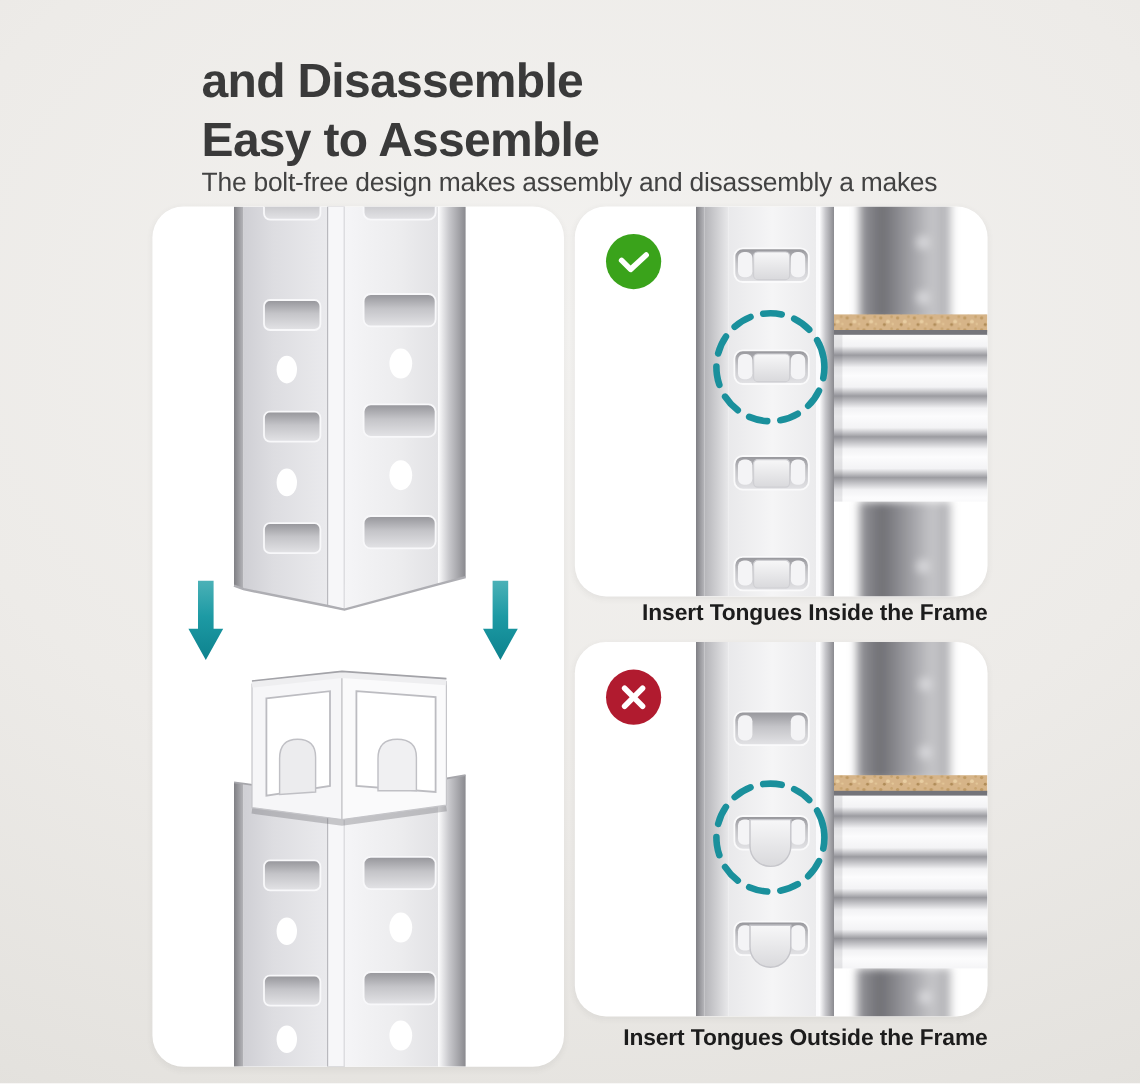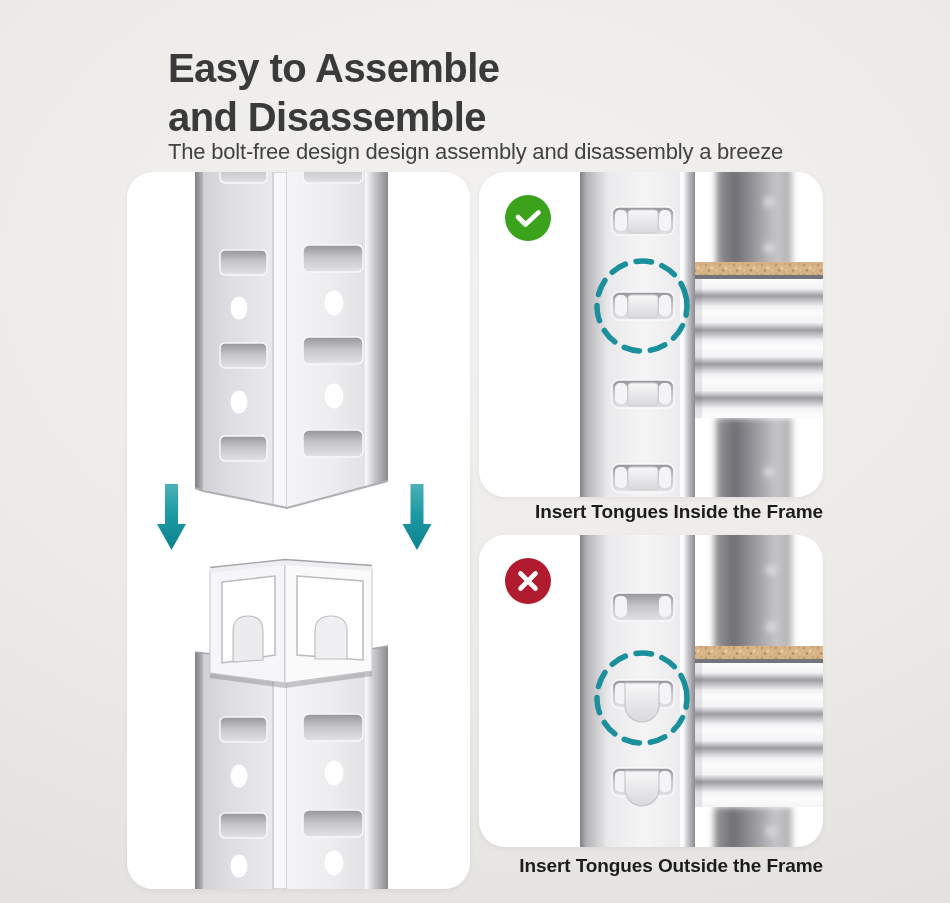--- a/index.html
+++ b/index.html
@@ -116,24 +116,24 @@
     </pattern>
     <filter id="fBlur" x="-25%" y="-25%" width="150%" height="150%">
       <feGaussianBlur stdDeviation="3.4"></feGaussianBlur>
     </filter>
   </defs>
 </svg>
 
 <div class="canvas">
 
   <div class="title">
+    <span>and Disassemble</span>
     <span>Easy to Assemble</span>
-    <span>and Disassemble</span>
-  </div>
-  <div class="subtitle">The bolt-free design design assembly and disassembly a breeze</div>
+  </div>
+  <div class="subtitle">The bolt-free design makes assembly and disassembly a makes</div>
 
   <div class="panel panel-left">
     <svg class="art" width="343" height="717" viewBox="0 0 343 717">
 
       <g>
         <polygon points="68,0 76,0 76,319 68,316" fill="url(#gEdgeDark)"></polygon>
         <polygon points="76,0 146,0 146,333 76,319" fill="url(#gFaceL)"></polygon>
         <polygon points="146,0 160,0 160,336 146,333" fill="#f7f7f9" stroke="#b9b9be" stroke-width="1"></polygon>
         <polygon points="160,0 238,0 238,315 160,336" fill="url(#gFaceR)"></polygon>
         <polygon points="238,0 261,0 261,309 238,315" fill="url(#gBevelR)"></polygon>

